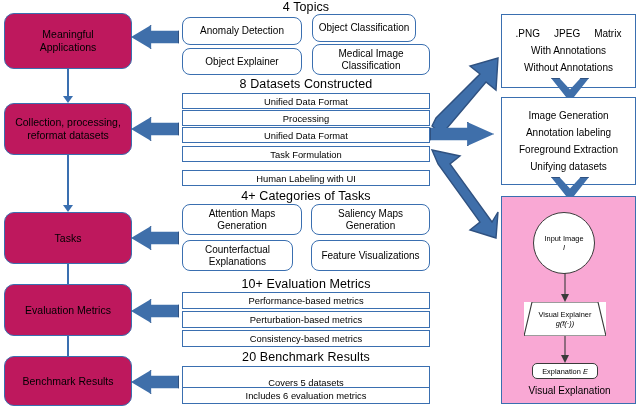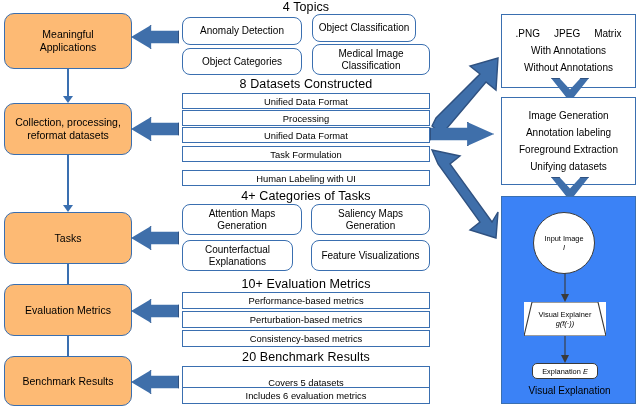--- a/index.html
+++ b/index.html
@@ -5,21 +5,21 @@
   html,body{margin:0;padding:0;}
   body{
     width:640px;height:408px;background:#ffffff;position:relative;
     font-family:"Liberation Sans",sans-serif;color:#000;overflow:hidden;
   }
   .stage{position:absolute;inset:0;}
   .abs{position:absolute;box-sizing:border-box;}
 
   
   .pipe-box{
-    border:1.6px solid #3a6fb0;border-radius:10px;background:#fdba74;
+    border:1.6px solid #3a6fb0;border-radius:10px;background:#be185d;
     display:flex;align-items:center;justify-content:center;text-align:center;
     font-size:10.5px;line-height:13px;padding:2px 4px;
   }
   
   .vline{background:#3a6fb0;width:2.4px;}
   .vtip{
     width:0;height:0;border-left:5px solid transparent;border-right:5px solid transparent;
     border-top:7px solid #3a6fb0;
   }
 
@@ -159,21 +159,21 @@
         <div>Anomaly Detection</div>
       </div>
   </div>
   <div class="abs chip" style="left:312px;top:14px;width:104px;height:28px;">
     <div>
         <div>Object Classification</div>
       </div>
   </div>
   <div class="abs chip" style="left:182px;top:48px;width:120px;height:27px;">
     <div>
-        <div>Object Categories</div>
+        <div>Object Explainer</div>
       </div>
   </div>
   <div class="abs chip" style="left:312px;top:44px;width:118px;height:31px;">
     <div>
       <div>Medical Image</div>
       <div>Classification</div>
     </div>
   </div>
 
   <div class="abs sec-head" style="left:182px;top:77px;width:248px;">8 Datasets Constructed</div>
@@ -255,21 +255,21 @@
     <div class="row">Image Generation</div>
     <div class="row">Annotation labeling</div>
     <div class="row">Foreground Extraction</div>
     <div class="row">Unifying datasets</div>
   </div>
 
   <div class="abs" style="left:551px;top:177px;width:36px;height:22px;">
     <div class="arrow-down-chevron"></div>
   </div>
 
-  <div class="abs" style="left:501px;top:196px;width:135px;height:208px;border:1.5px solid #3a6fb0;background:#3b82f6;">
+  <div class="abs" style="left:501px;top:196px;width:135px;height:208px;border:1.5px solid #3a6fb0;background:#f9a8d4;">
 
     <div class="abs ve-circle" style="left:31px;top:15px;width:62px;height:62px;">
       <div>Input Image</div>
       <div class="ital">I</div>
     </div>
 
     <div class="abs ve-arrow" style="left:57px;top:76px;width:12px;height:30px;">
       <svg viewBox="0 0 12 30" preserveAspectRatio="none">
         <line x1="6" y1="0" x2="6" y2="22" stroke="#3a3a3a" stroke-width="1.1"></line>
         <polygon points="2,21 10,21 6,29" fill="#3a3a3a"></polygon>

